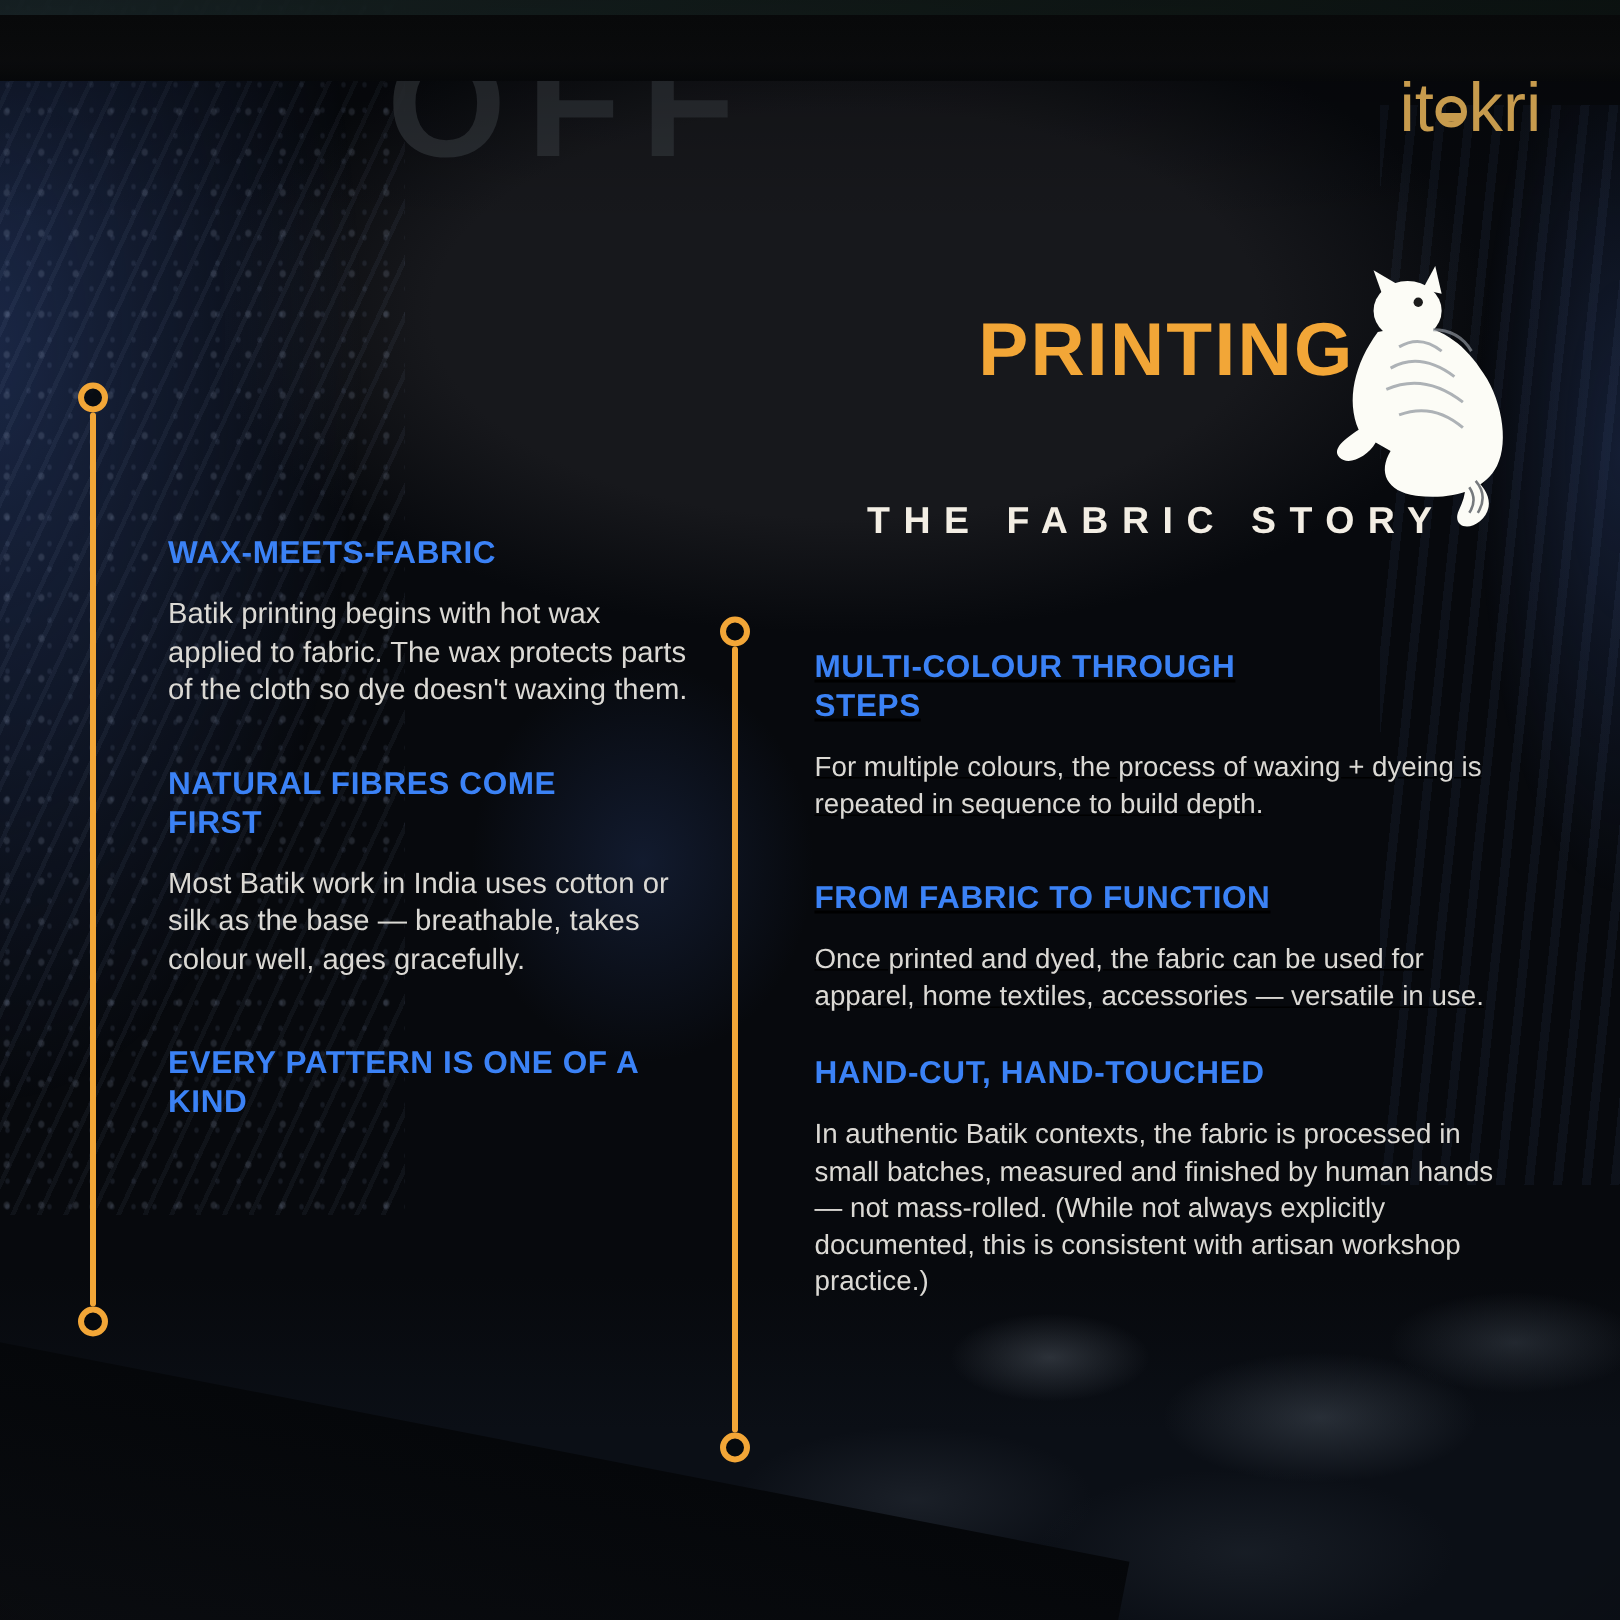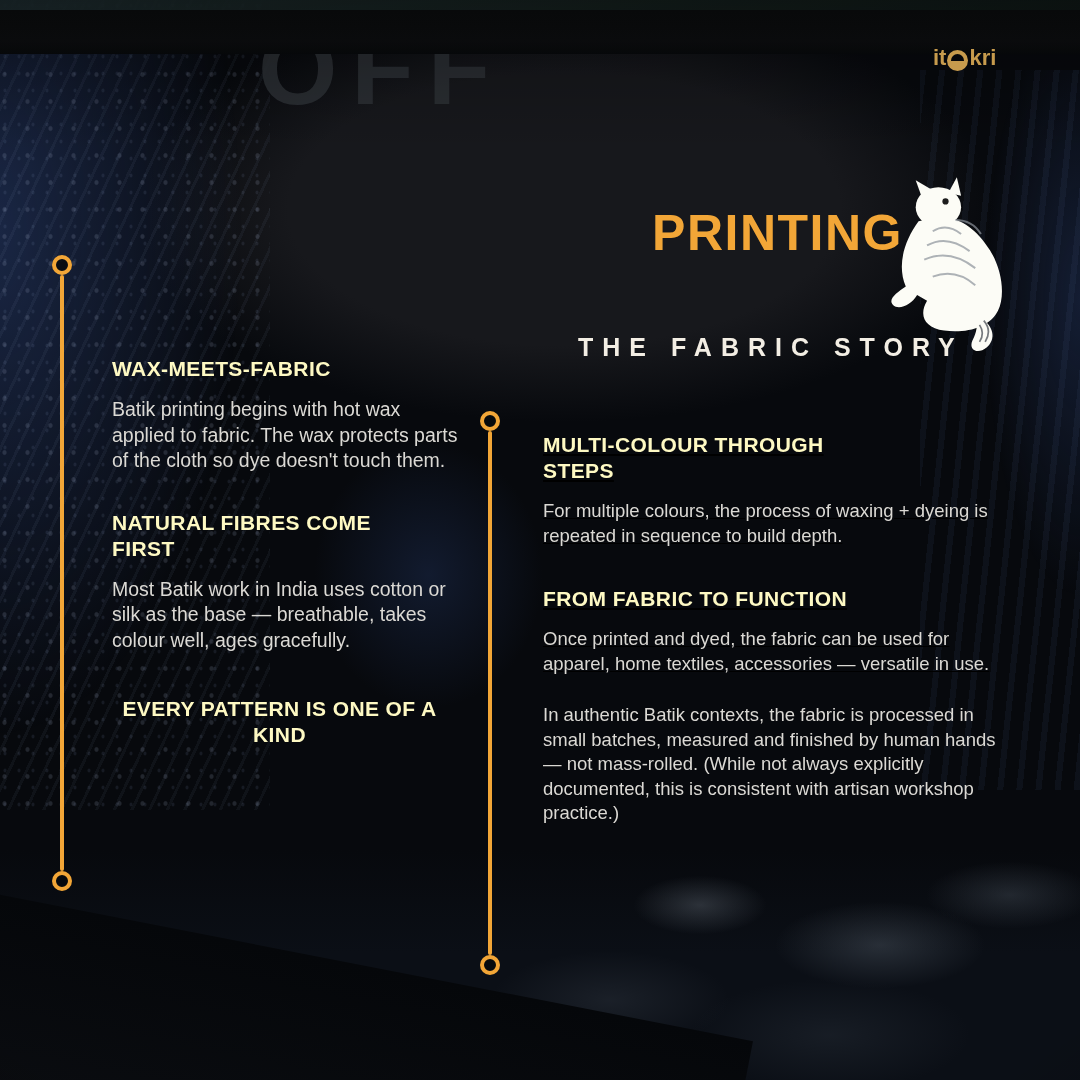--- a/index.html
+++ b/index.html
@@ -41,21 +41,21 @@
       linear-gradient(180deg, rgba(12,16,24,0), #0b0f16 45%);}
   .bg-diag-beam{left:-90px;top:960px;width:820px;height:320px;z-index:1;
     transform:rotate(11deg);
     background:linear-gradient(180deg,#05070a,#0a0c10 60%, #07090c);}
   .bg-vignette{left:0;top:0;width:1080px;height:1080px;z-index:3;
     background:
       linear-gradient(180deg, rgba(0,0,0,.30), rgba(0,0,0,0) 14%),
       radial-gradient(140% 125% at 50% 45%, rgba(0,0,0,0) 52%, rgba(0,0,0,.55) 100%);}
   
   .logo{position:absolute;left:933px;top:44px;z-index:10;
-    color:#C79B4D;font-size:22px;font-weight:700;letter-spacing:0px;display:flex;align-items:center;}
+    color:#C79B4D;font-size:46px;font-weight:400;letter-spacing:0px;display:flex;align-items:center;}
   .logo-pot{display:inline-block;width:13px;height:13px;border:4px solid #C79B4D;border-radius:50%;
     background:linear-gradient(to top,#C79B4D 44%,rgba(0,0,0,0) 44%);margin:6px 1px 0 1px;}
   
   .hero-title{position:absolute;top:204px;right:177px;z-index:10;text-align:right;
     color:#F2A637;font-size:50px;line-height:58px;font-weight:800;letter-spacing:1.5px;}
   .hero-subtitle{position:absolute;left:578px;top:333px;z-index:10;
     color:#F3EEE4;font-size:25px;font-weight:700;letter-spacing:9px;white-space:nowrap;}
   
   .cat{position:absolute;left:876px;top:176px;width:156px;height:180px;z-index:11;}
   
@@ -64,26 +64,26 @@
   .tl-right{left:488px;top:431px;height:524px;}
   .ring{position:absolute;width:12px;height:12px;border:4px solid #F2A637;border-radius:50%;
     background:rgba(6,9,13,.85);z-index:9;}
   .ring-lt{left:52px;top:255px;} .ring-lb{left:52px;top:871px;}
   .ring-rt{left:480px;top:411px;} .ring-rb{left:480px;top:955px;}
   
   .col{position:absolute;z-index:10;}
   .col-left{left:112px;top:356px;width:372px;}
   .col-right{left:543px;top:432px;width:456px;}
   .section{margin:0;}
-  .sec-heading{color:#fef9c3;font-weight:800;font-size:21px;line-height:1.24;
+  .sec-heading{color:#3b82f6;font-weight:800;font-size:21px;line-height:1.24;
     letter-spacing:.4px;margin:0 0 15px 0;}
   .sec-body{color:#DBD9D4;font-weight:400;margin:0;}
   .col-left .sec-body{font-size:19.5px;line-height:25.6px;width:352px;}
   .col-right .sec-body{font-size:18.5px;line-height:24.5px;width:456px;}
-  .mw310{max-width:310px;} .mw335{max-width:335px;text-align:center;} .mw330{max-width:330px;}
+  .mw310{max-width:310px;} .mw335{max-width:335px;} .mw330{max-width:330px;}
   .mb-l1{margin-bottom:36px;} .mb-l2{margin-bottom:42px;}
   .mb-r1{margin-bottom:38px;text-decoration:underline;} .mb-r2{margin-bottom:27px;text-decoration:underline;}
 </style>
 </head>
 <body>
 
 <div class="canvas">
 
   <div class="bg-layer bg-shirt"></div>
   <div class="shirt-text">OFF</div>
@@ -134,38 +134,39 @@
   <div class="tl-line tl-left"></div>
   <div class="ring ring-lt"></div>
   <div class="ring ring-lb"></div>
   <div class="tl-line tl-right"></div>
   <div class="ring ring-rt"></div>
   <div class="ring ring-rb"></div>
 
   <div class="col col-left">
     <div class="section mb-l1">
       <h3 class="sec-heading">WAX-MEETS-FABRIC</h3>
-      <p class="sec-body">Batik printing begins with hot wax applied to fabric. The wax protects parts of the cloth so dye doesn't touch them.</p>
+      <p class="sec-body">Batik printing begins with hot wax applied to fabric. The wax protects parts of the cloth so dye doesn't waxing them.</p>
     </div>
     <div class="section mb-l2">
       <h3 class="sec-heading mw310">NATURAL FIBRES COME FIRST</h3>
       <p class="sec-body">Most Batik work in India uses cotton or silk as the base — breathable, takes colour well, ages gracefully.</p>
     </div>
     <div class="section">
       <h3 class="sec-heading mw335">EVERY PATTERN IS ONE OF A KIND</h3>
     </div>
   </div>
 
   <div class="col col-right">
     <div class="section mb-r1">
       <h3 class="sec-heading mw330">MULTI-COLOUR THROUGH STEPS</h3>
       <p class="sec-body">For multiple colours, the process of waxing + dyeing is repeated in sequence to build depth.</p>
     </div>
     <div class="section mb-r2">
       <h3 class="sec-heading">FROM FABRIC TO FUNCTION</h3>
       <p class="sec-body">Once printed and dyed, the fabric can be used for apparel, home textiles, accessories — versatile in use.</p>
     </div>
     <div class="section">
+      <h3 class="sec-heading">HAND-CUT, HAND-TOUCHED</h3>
       <p class="sec-body">In authentic Batik contexts, the fabric is processed in small batches, measured and finished by human hands — not mass-rolled. (While not always explicitly documented, this is consistent with artisan workshop practice.)</p>
     </div>
   </div>
 
 </div>
 
 </body></html>

